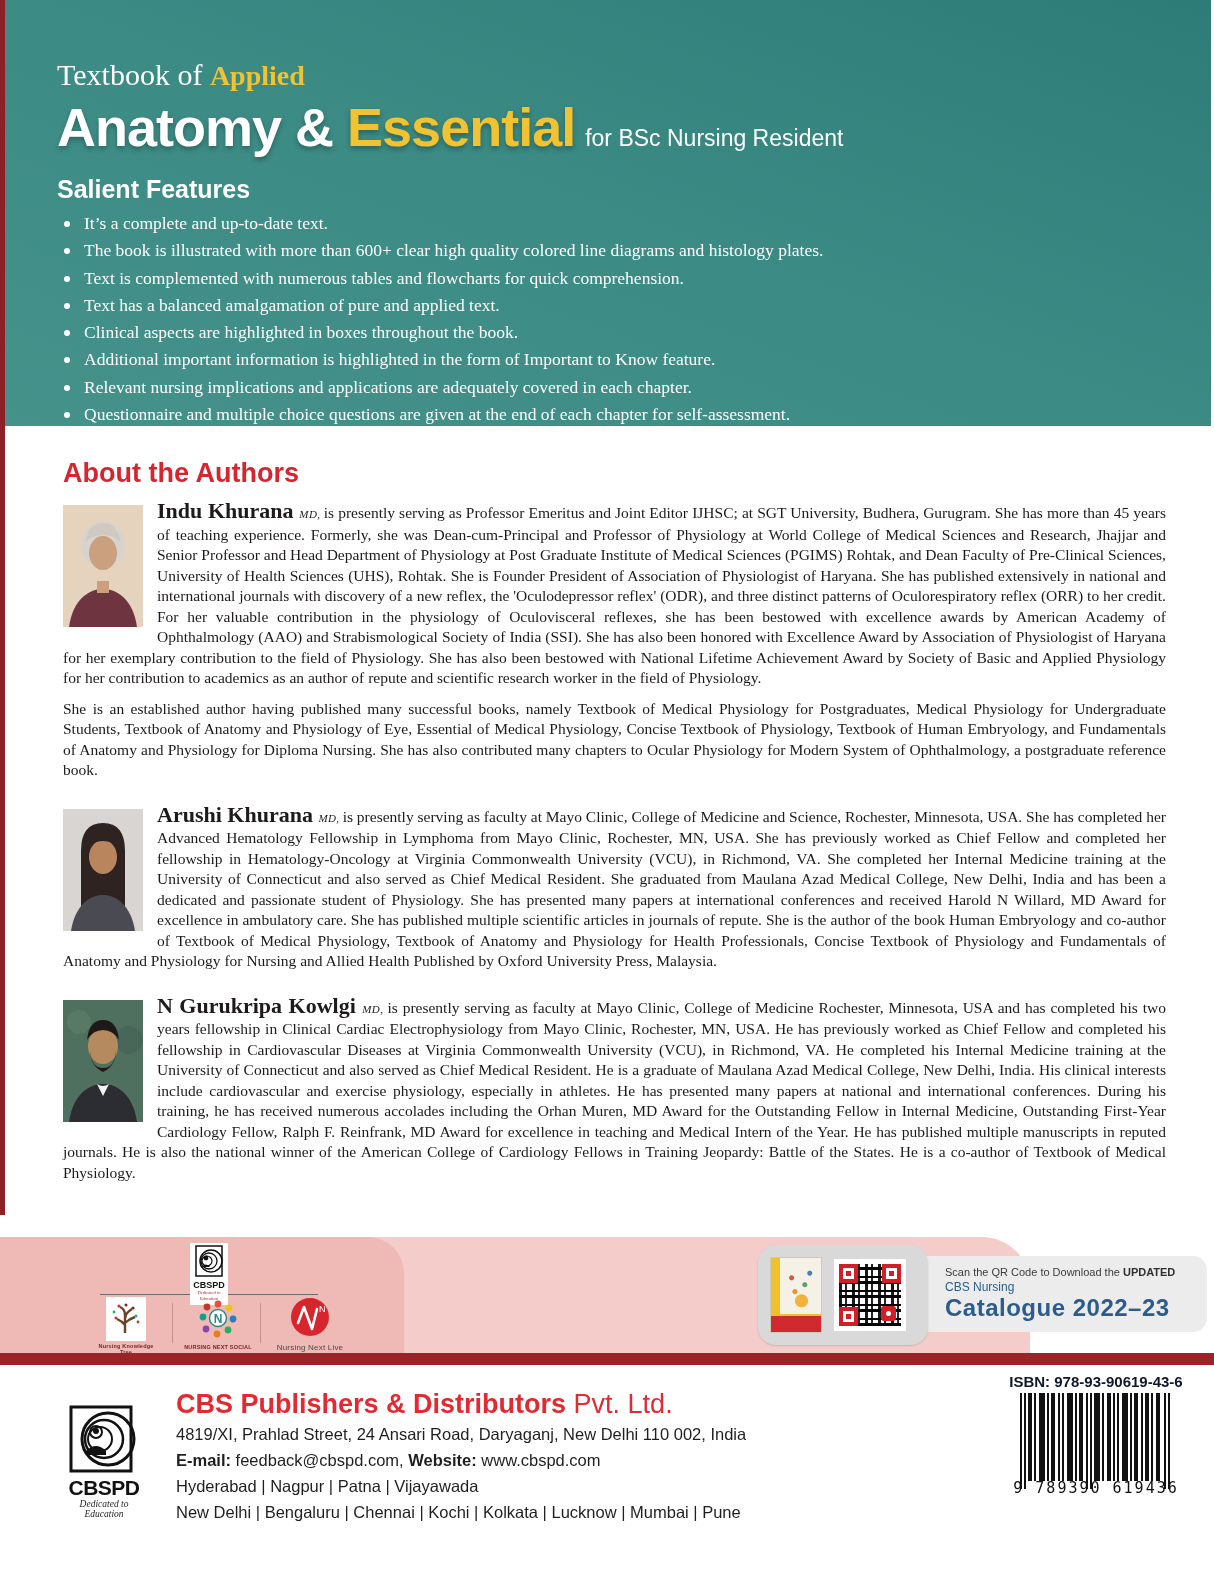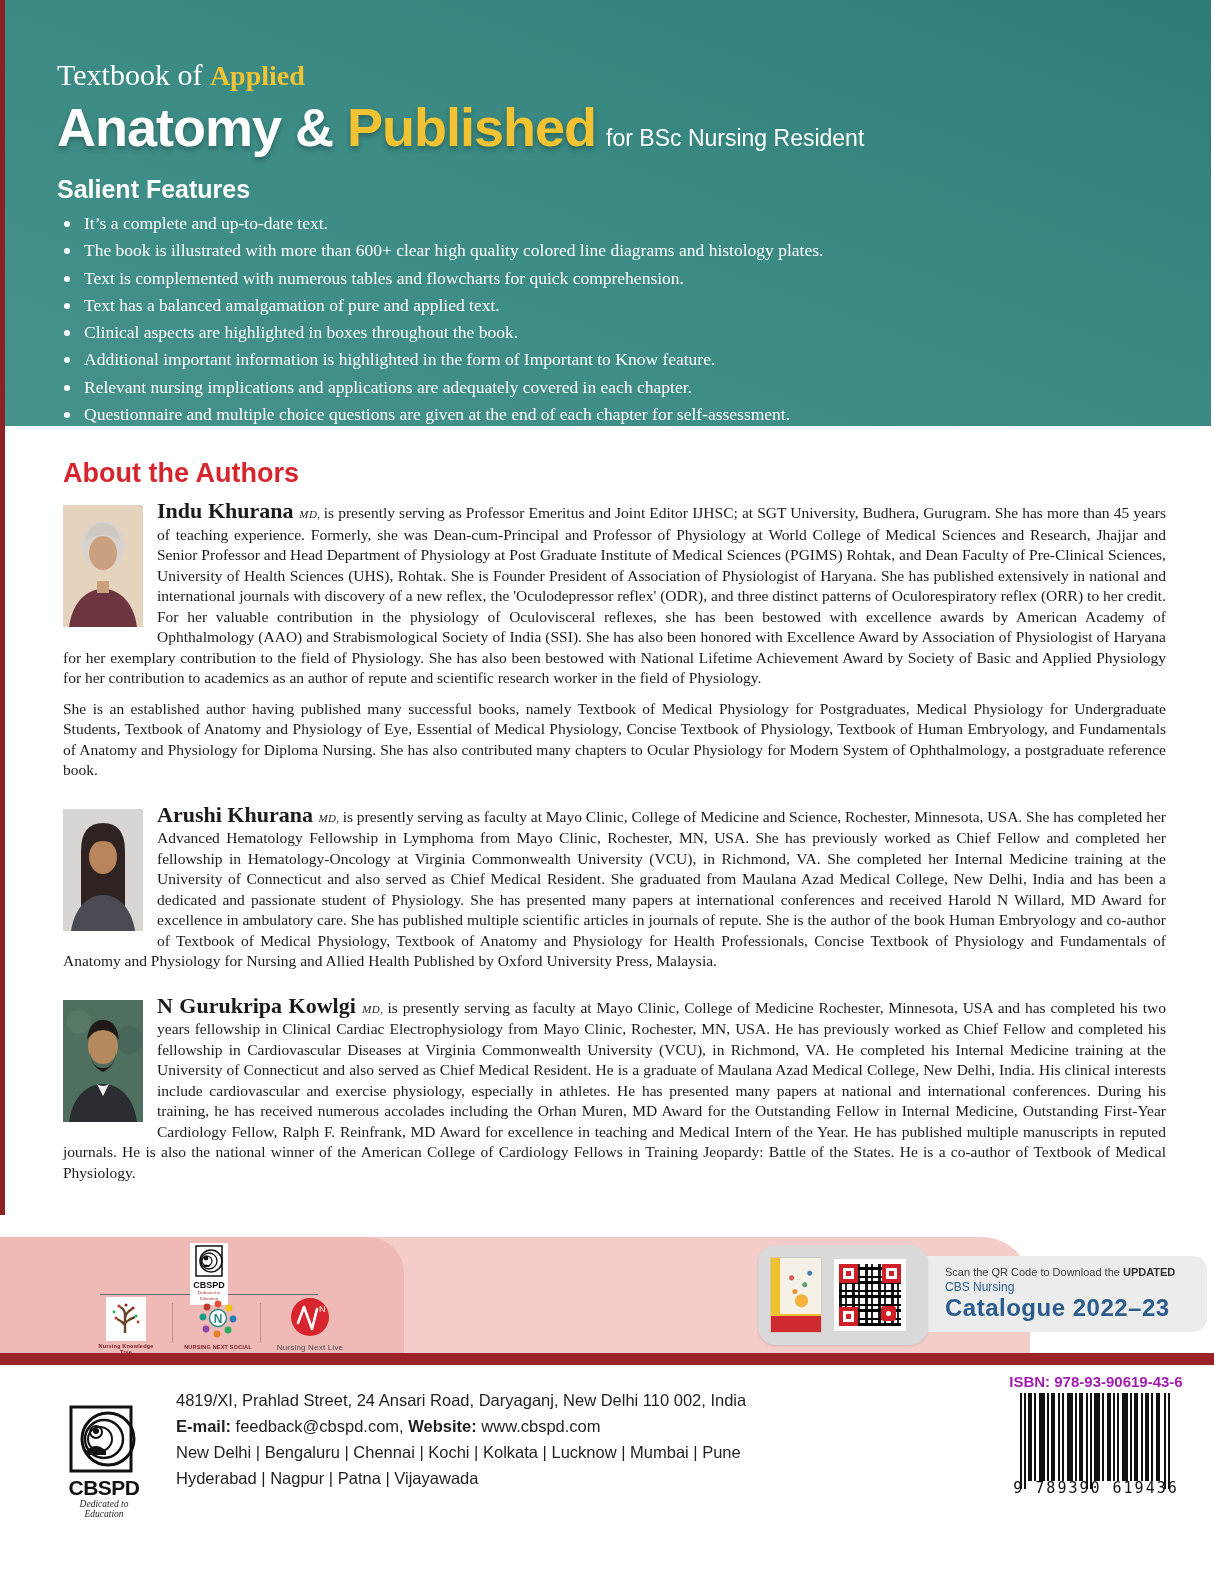--- a/index.html
+++ b/index.html
@@ -110,35 +110,35 @@
                   letter-spacing:-.5px; color:#111; display:block; line-height:22px; }
   .logo-big .tg { font-family:"Liberation Serif", serif; font-style:italic; font-size:9.5px;
                   color:#222; display:block; }
   .pub { position:absolute; left:176px; top:22px; font-family:"Liberation Sans", sans-serif; color:#1f1f1f; }
   .pub-name { font-size:27px; font-weight:bold; color:#e22b31; line-height:34px; }
   .pub-name .pvt { font-weight:normal; }
   .pub-line { font-size:16.5px; line-height:26px; }
   .pub-line b { font-weight:bold; }
   .barcode { position:absolute; left:1000px; top:8px; width:192px; text-align:center;
              font-family:"Liberation Sans", sans-serif; }
-  .isbn { font-weight:bold; font-size:15px; color:#a21caf; }
+  .isbn { font-weight:bold; font-size:15px; color:#0f172a; }
   .bars { margin:3px auto 0; width:152px; height:96px; }
   .bc-digits { font-family:"DejaVu Sans Mono", monospace; font-size:15px; letter-spacing:2px;
                color:#111; margin-top:-14px; background:transparent; }
 </style>
 </head>
 <body>
 
 <div class="page">
   <div class="spine"></div>
 
   <div class="teal">
     <div class="title-block">
       <div class="t-line1"><span>Textbook of </span><span class="applied">Applied</span></div>
-      <div class="t-line2"><span>Anatomy &amp; </span><span class="accent">Published</span><span class="subtitle">for BSc Nursing Resident</span></div>
+      <div class="t-line2"><span>Anatomy &amp; </span><span class="accent">Essential</span><span class="subtitle">for BSc Nursing Resident</span></div>
     </div>
     <div class="salient-h">Salient Features</div>
     <ul class="features">
       <li>It’s a complete and up-to-date text.</li>
       <li>The book is illustrated with more than 600+ clear high quality colored line diagrams and histology plates.</li>
       <li>Text is complemented with numerous tables and flowcharts for quick comprehension.</li>
       <li>Text has a balanced amalgamation of pure and applied text.</li>
       <li>Clinical aspects are highlighted in boxes throughout the book.</li>
       <li>Additional important information is highlighted in the form of Important to Know feature.</li>
       <li>Relevant nursing implications and applications are adequately covered in each chapter.</li>
@@ -293,24 +293,25 @@
         <circle cx="32" cy="34" r="12" fill="none" stroke="#111" stroke-width="2"></circle>
         <circle cx="28" cy="27" r="6" fill="none" stroke="#111" stroke-width="2"></circle>
         <circle cx="28" cy="26" r="3" fill="#111"></circle>
         <path d="M18 46 Q28 36 38 46 L38 50 L18 50 Z" fill="#111"></path>
       </svg>
       <span class="nm">CBSPD</span>
       <span class="tg">Dedicated to Education</span>
     </div>
 
     <div class="pub">
+      <div class="pub-name"><span>CBS Publishers &amp; Distributors</span><span class="pvt"> Pvt. Ltd.</span></div>
       <div class="pub-line">4819/XI, Prahlad Street, 24 Ansari Road, Daryaganj, New Delhi 110 002, India</div>
       <div class="pub-line"><b>E-mail:</b><span> feedback@cbspd.com, </span><b>Website:</b><span> www.cbspd.com</span></div>
+      <div class="pub-line">Hyderabad | Nagpur | Patna | Vijayawada</div>
       <div class="pub-line">New Delhi | Bengaluru | Chennai | Kochi | Kolkata | Lucknow | Mumbai | Pune</div>
-      <div class="pub-line">Hyderabad | Nagpur | Patna | Vijayawada</div>
     </div>
 
     <div class="barcode">
       <div class="isbn">ISBN: 978-93-90619-43-6</div>
       <svg class="bars" viewBox="0 0 152 96">
         <g fill="#111">
           <rect x="0" width="2" height="96"></rect>
             <rect x="4" width="2" height="96"></rect>
           <rect x="8" width="4" height="88"></rect>
             <rect x="14" width="2" height="88"></rect>

